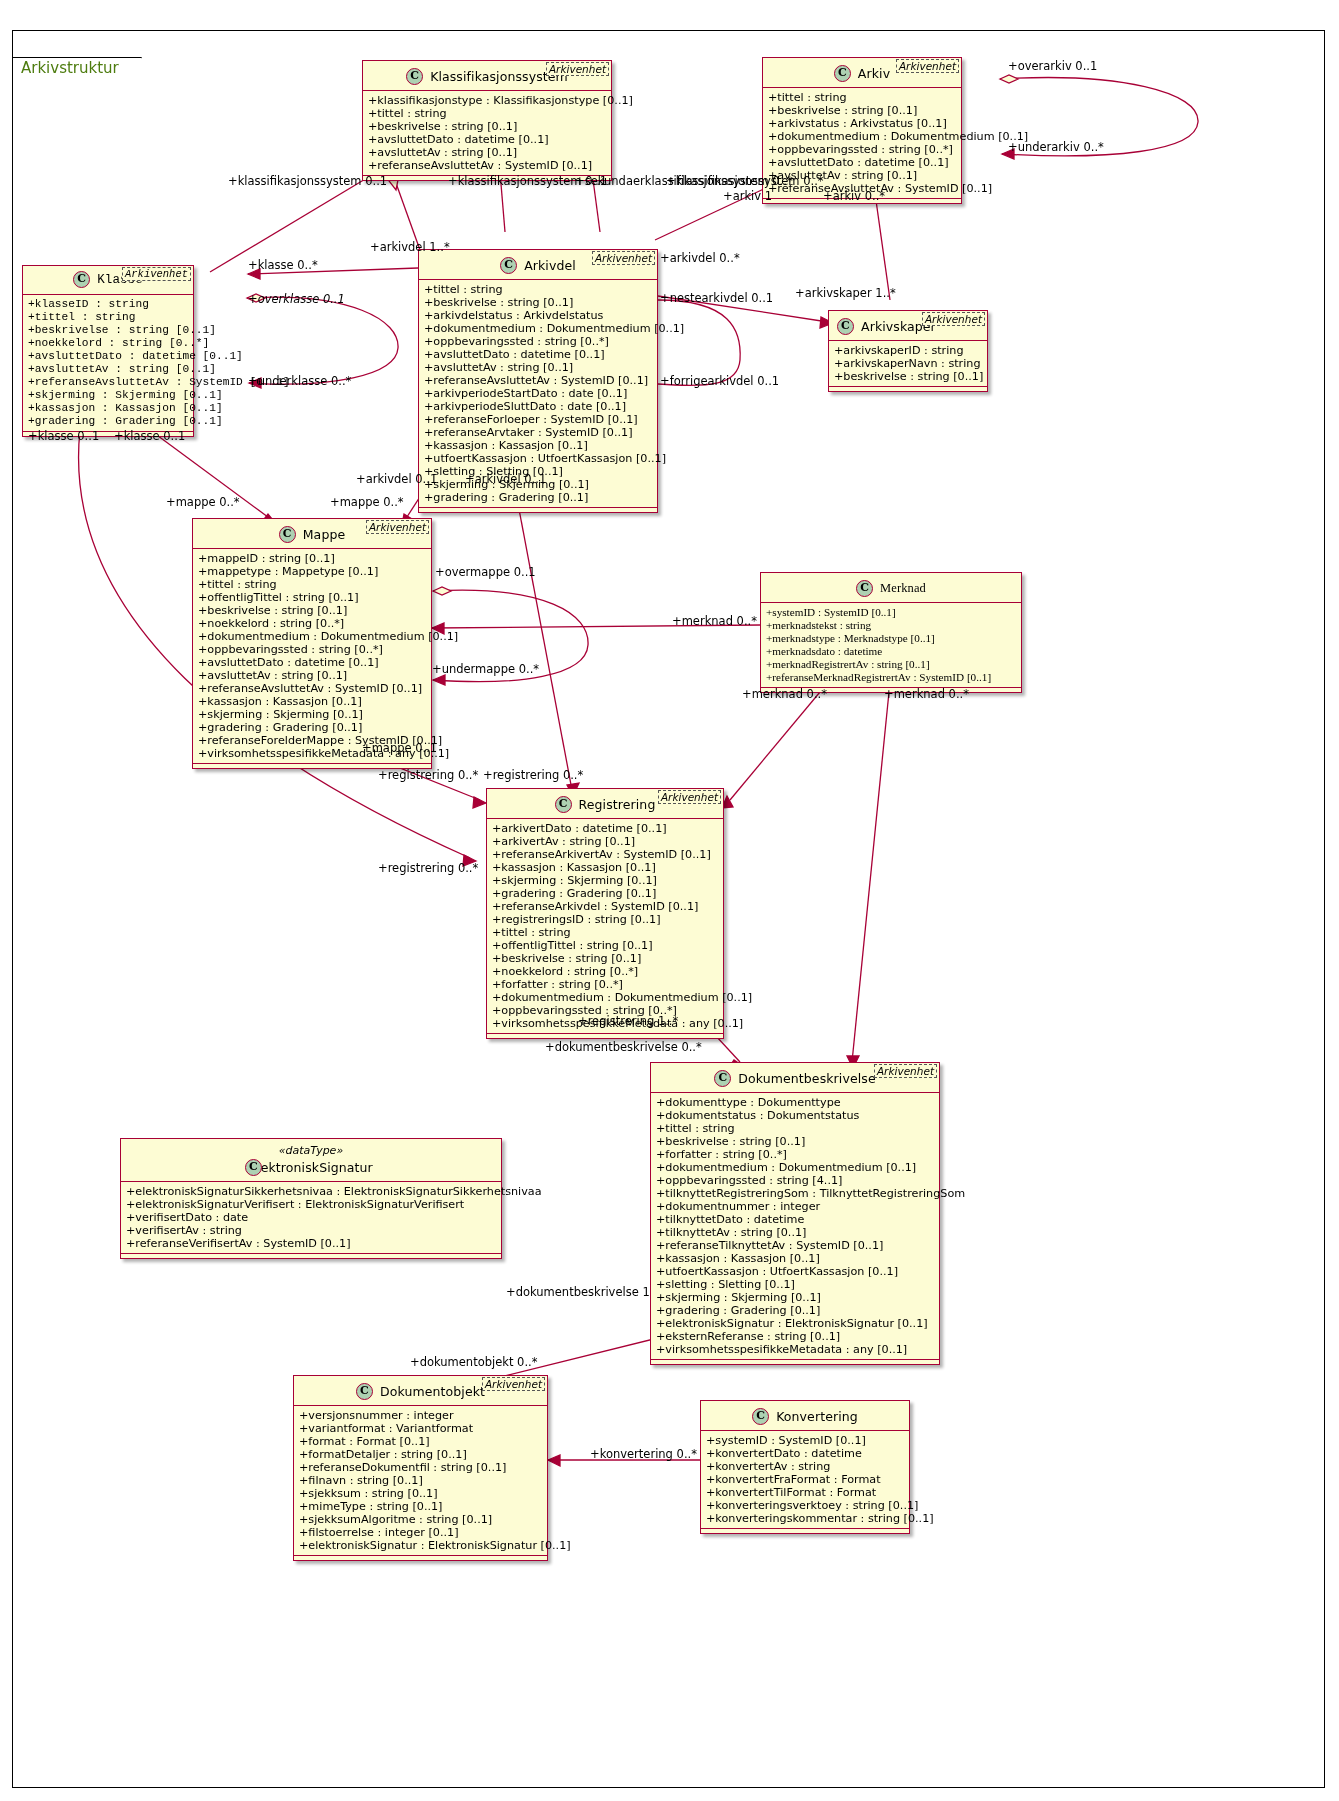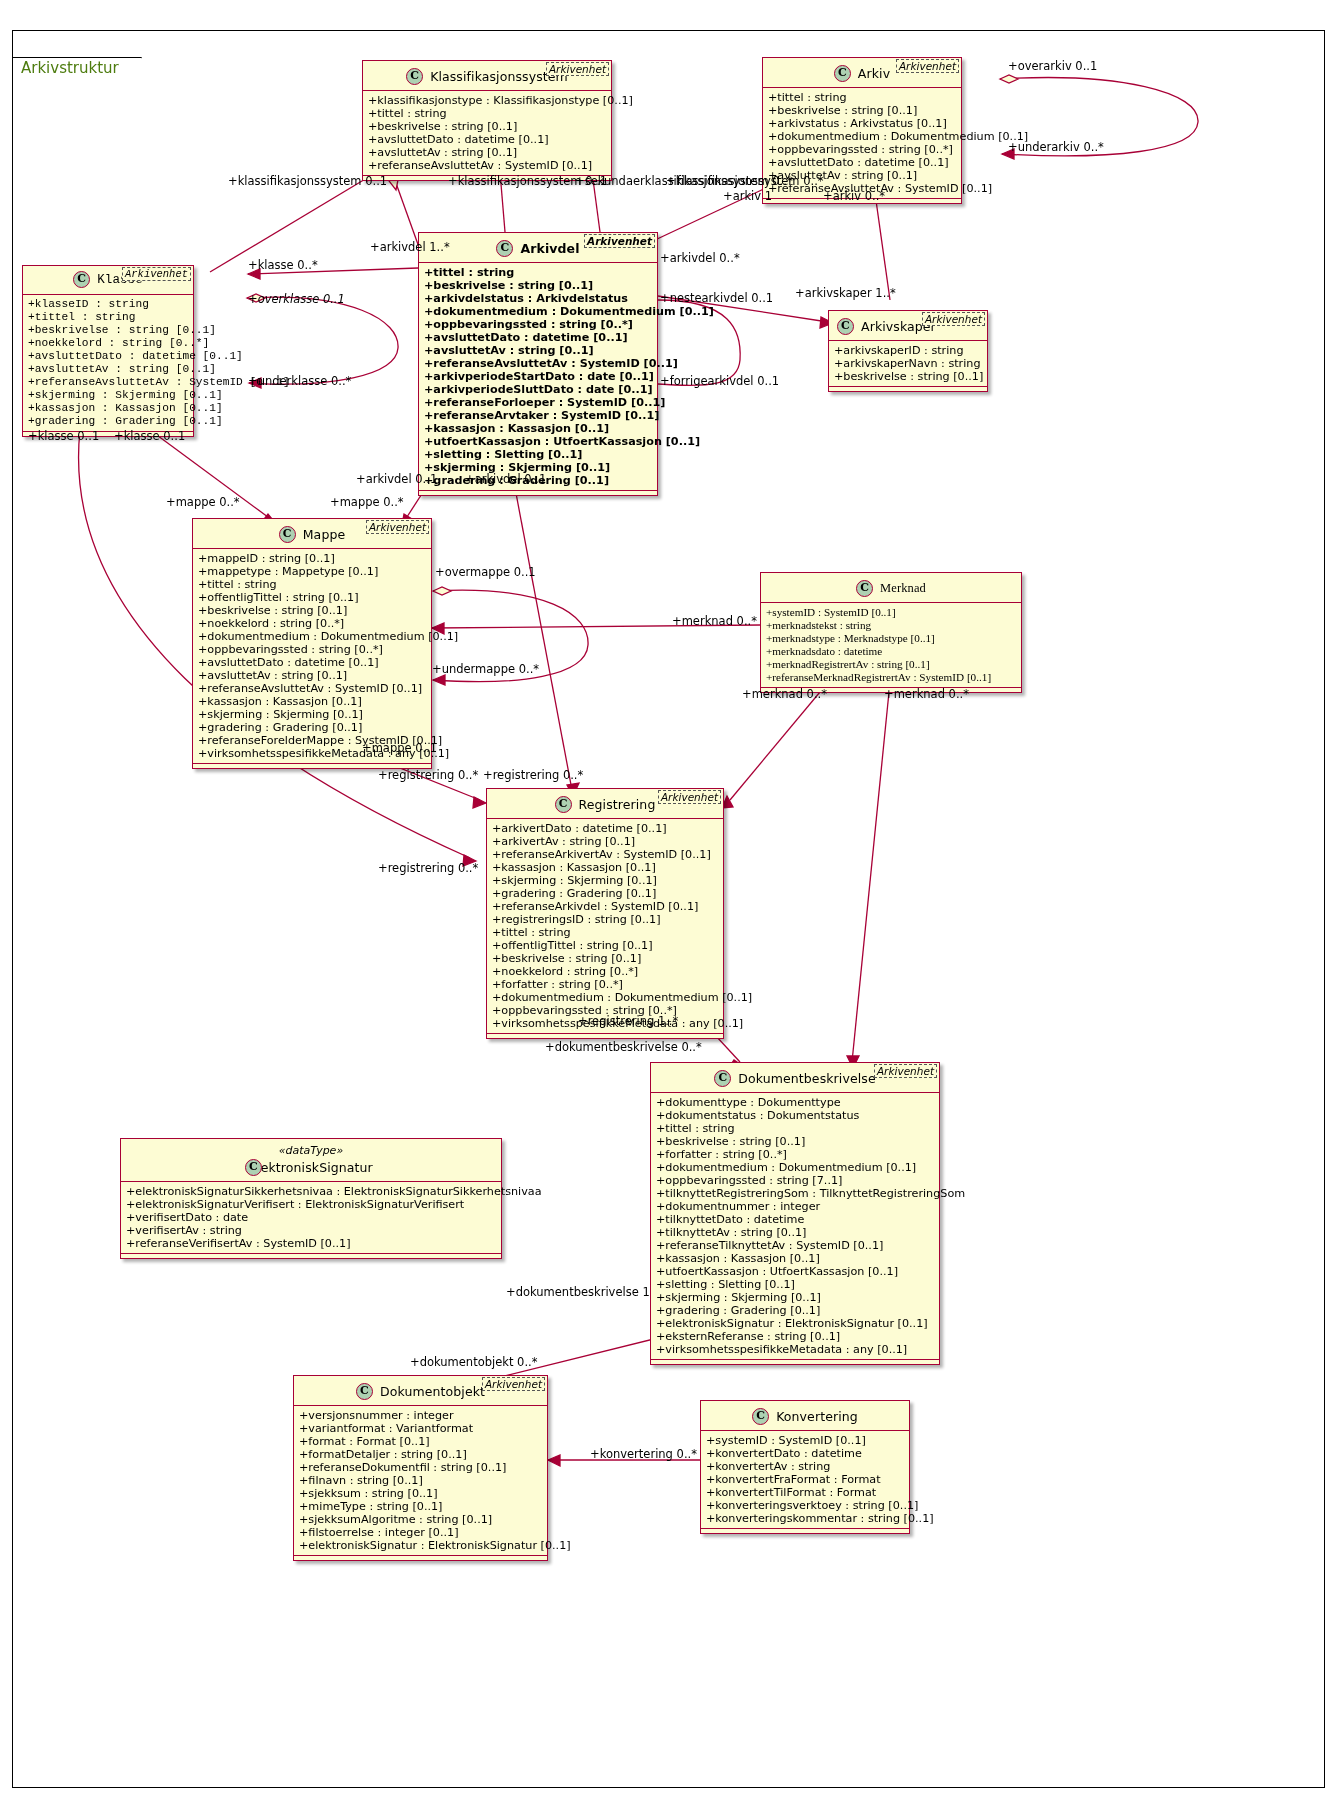--- a/index.html
+++ b/index.html
@@ -169,21 +169,21 @@
       <div class="attr">+avsluttetDato : datetime [0..1]</div>
       <div class="attr">+avsluttetAv : string [0..1]</div>
       <div class="attr">+referanseAvsluttetAv : SystemID [0..1]</div>
       <div class="attr">+skjerming : Skjerming [0..1]</div>
       <div class="attr">+kassasjon : Kassasjon [0..1]</div>
       <div class="attr">+gradering : Gradering [0..1]</div>
     </div>
     <div class="cls-foot"></div>
   </div>
 
-  <div class="cls" style="left:418px;top:232px;width:240px;font-weight:bold;">
+  <div class="cls" style="left:418px;top:249px;width:240px;">
     <div class="cls-head">
       <span class="cicon"></span><span class="cls-name">Arkivdel</span>
       <span class="stereo">Arkivenhet</span>
     </div>
     <div class="cls-attrs">
       <div class="attr">+tittel : string</div>
       <div class="attr">+beskrivelse : string [0..1]</div>
       <div class="attr">+arkivdelstatus : Arkivdelstatus</div>
       <div class="attr">+dokumentmedium : Dokumentmedium [0..1]</div>
       <div class="attr">+oppbevaringssted : string [0..*]</div>
@@ -288,21 +288,21 @@
       <span class="cicon"></span><span class="cls-name">Dokumentbeskrivelse</span>
       <span class="stereo">Arkivenhet</span>
     </div>
     <div class="cls-attrs">
       <div class="attr">+dokumenttype : Dokumenttype</div>
       <div class="attr">+dokumentstatus : Dokumentstatus</div>
       <div class="attr">+tittel : string</div>
       <div class="attr">+beskrivelse : string [0..1]</div>
       <div class="attr">+forfatter : string [0..*]</div>
       <div class="attr">+dokumentmedium : Dokumentmedium [0..1]</div>
-      <div class="attr">+oppbevaringssted : string [7..1]</div>
+      <div class="attr">+oppbevaringssted : string [4..1]</div>
       <div class="attr">+tilknyttetRegistreringSom : TilknyttetRegistreringSom</div>
       <div class="attr">+dokumentnummer : integer</div>
       <div class="attr">+tilknyttetDato : datetime</div>
       <div class="attr">+tilknyttetAv : string [0..1]</div>
       <div class="attr">+referanseTilknyttetAv : SystemID [0..1]</div>
       <div class="attr">+kassasjon : Kassasjon [0..1]</div>
       <div class="attr">+utfoertKassasjon : UtfoertKassasjon [0..1]</div>
       <div class="attr">+sletting : Sletting [0..1]</div>
       <div class="attr">+skjerming : Skjerming [0..1]</div>
       <div class="attr">+gradering : Gradering [0..1]</div>

